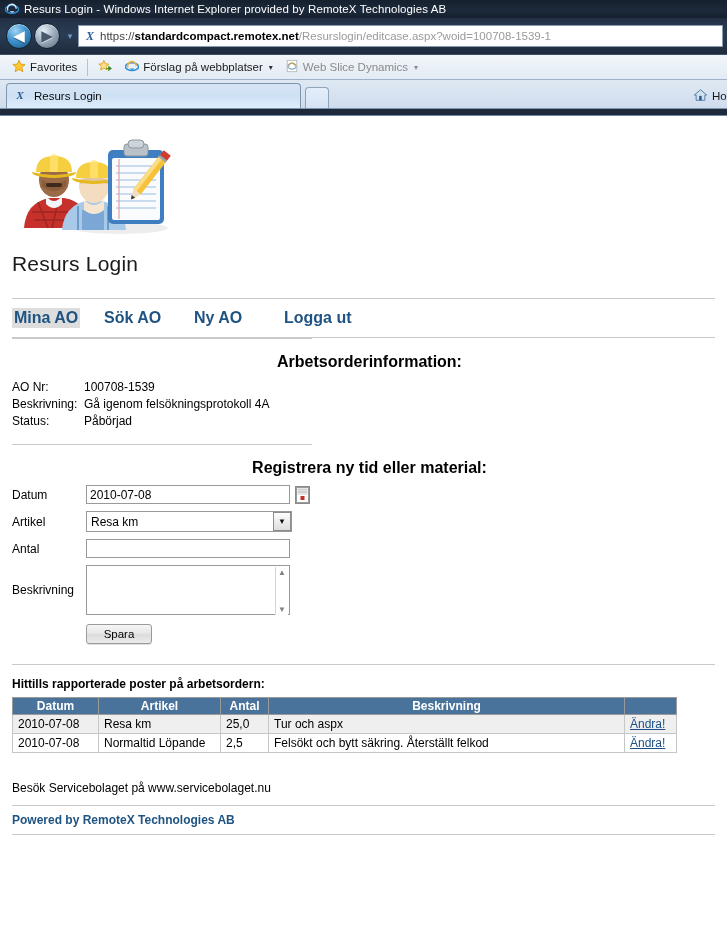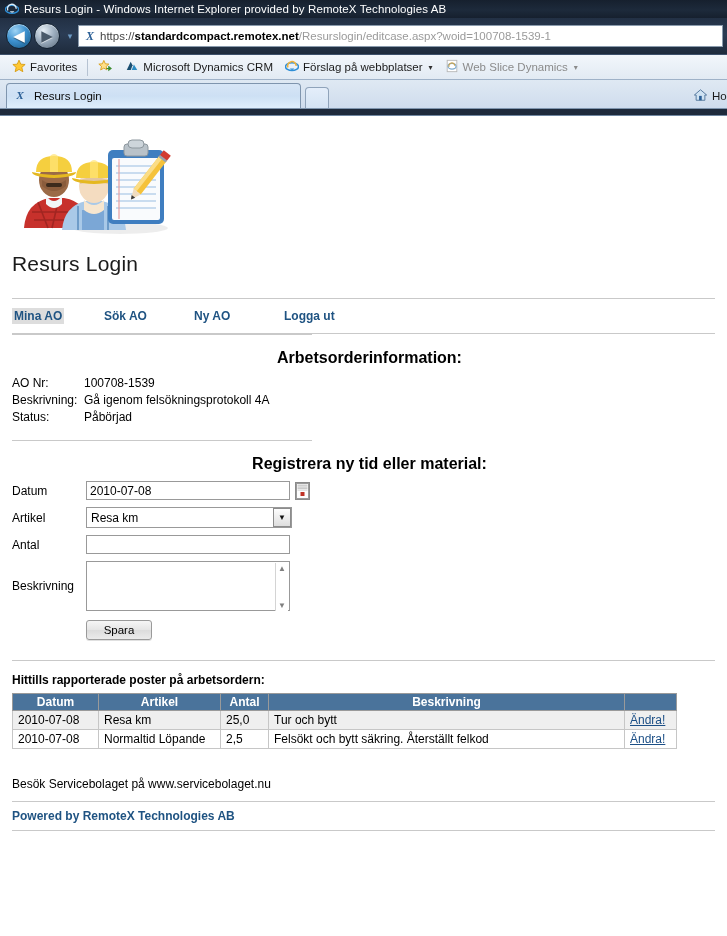--- a/index.html
+++ b/index.html
@@ -207,21 +207,21 @@
   .hr { border-top: 1px solid #c9c9c9; width: 703px; margin-left: 0; }
   .hr-short { border-top: 1px solid #c9c9c9; width: 300px; }
 
   .navmenu {
     display: flex;
     align-items: center;
     padding: 9px 0 9px 0;
     gap: 0;
   }
   .navmenu a {
-    font-size: 12px;
+    font-size: 16px;
     font-weight: bold;
     color: #1f5382;
     text-decoration: none;
     display: inline-block;
     padding: 1px 2px;
   }
   .navmenu a.active { background: #dddddd; }
   .nav-slot { width: 90px; flex: 0 0 auto; }
 
   .intro { margin: 14px 0 18px 0; font-size: 12px; }
@@ -392,29 +392,20 @@
       <span>Favorites</span>
     </div>
     <div class="fav-sep"></div>
     <div class="fav-item">
       <span class="ico">
         <svg width="15" height="14" viewBox="0 0 18 16">
           <polygon points="7,1.3 8.8,5.4 13,5.7 9.8,8.5 10.8,12.7 7,10.5 3.2,12.7 4.2,8.5 1,5.7 5.2,5.4" fill="#ffe08a" stroke="#d79b10" stroke-width="1"></polygon>
           <path d="M10 11h4.5M13 9l2.6 2-2.6 2z" stroke="#3b8b2e" stroke-width="1.4" fill="#6fc24e"></path>
         </svg>
       </span>
-    </div>
-    <div class="fav-item">
-      <span class="ico">
-        <svg width="14" height="14" viewBox="0 0 16 16">
-          <polygon points="2,12.5 6.5,3 8.6,7 6.6,12.5" fill="#1a4f72"></polygon>
-          <polygon points="7.6,12.5 10.2,6.2 14,12.5" fill="#2b8cc4"></polygon>
-        </svg>
-      </span>
-      <span>Microsoft Dynamics CRM</span>
     </div>
     <div class="fav-item">
       <span class="ico">
         <svg width="14" height="14" viewBox="0 0 16 16">
           <ellipse cx="8" cy="8.8" rx="7.4" ry="4.4" fill="none" stroke="#2f8fd6" stroke-width="1.7"></ellipse>
           <path d="M3.4 9.8a4.9 4.9 0 1 1 9.4-1.9" fill="none" stroke="#f0b23a" stroke-width="1.7"></path>
           <path d="M5.6 10.8h5a2.7 2.7 0 0 1-5 0z" fill="#2f8fd6"></path>
         </svg>
       </span>
       <span>Förslag på webbplatser</span>
@@ -613,21 +604,21 @@
               <th style="width:48px;">Antal</th>
               <th>Beskrivning</th>
               <th style="width:52px;"></th>
             </tr>
           </thead>
           <tbody>
             <tr class="alt">
               <td class="c-datum">2010-07-08</td>
               <td class="c-artikel">Resa km</td>
               <td class="c-antal">25,0</td>
-              <td>Tur och bytt</td>
+              <td>Tur och aspx</td>
               <td class="c-act">
                 <a href="#">Ändra!</a>
               </td>
             </tr>
             <tr>
               <td class="c-datum">2010-07-08</td>
               <td class="c-artikel">Normaltid Löpande</td>
               <td class="c-antal">2,5</td>
               <td>Felsökt och bytt säkring. Återställt felkod</td>
               <td class="c-act">

